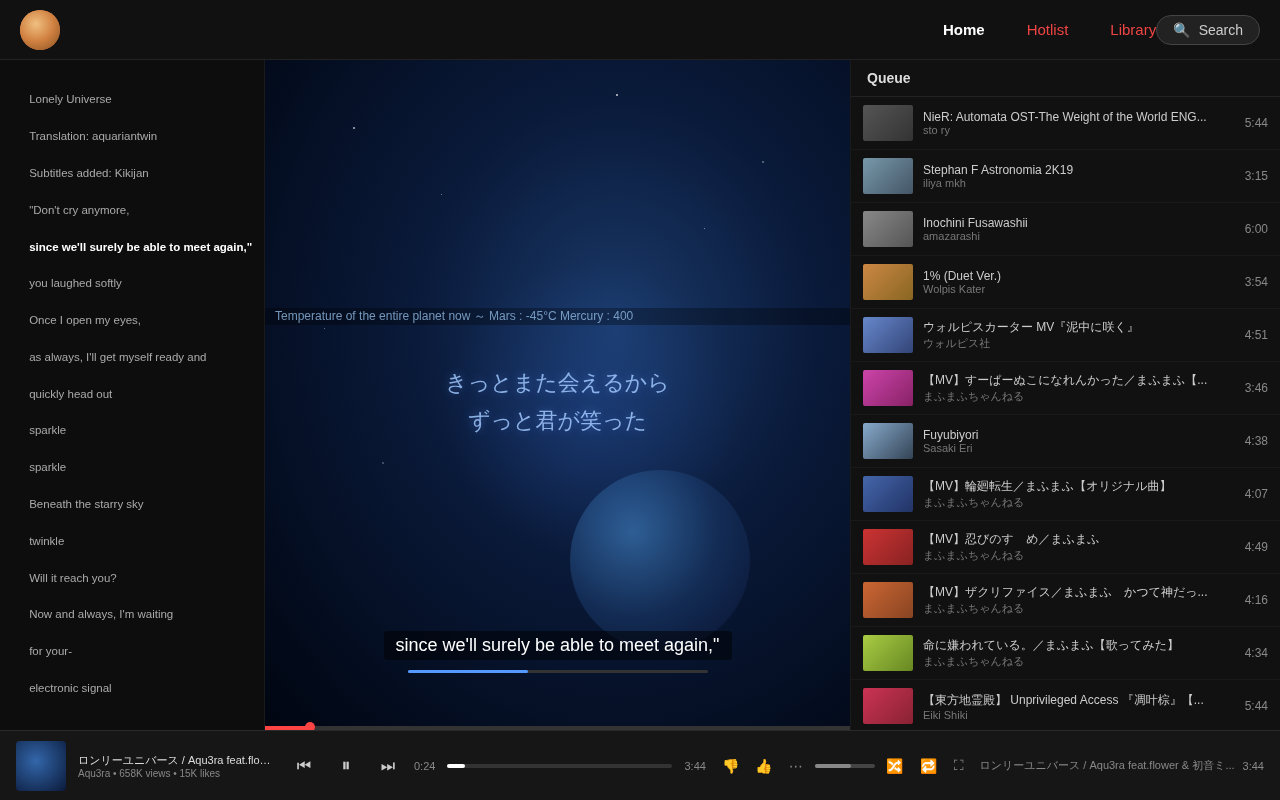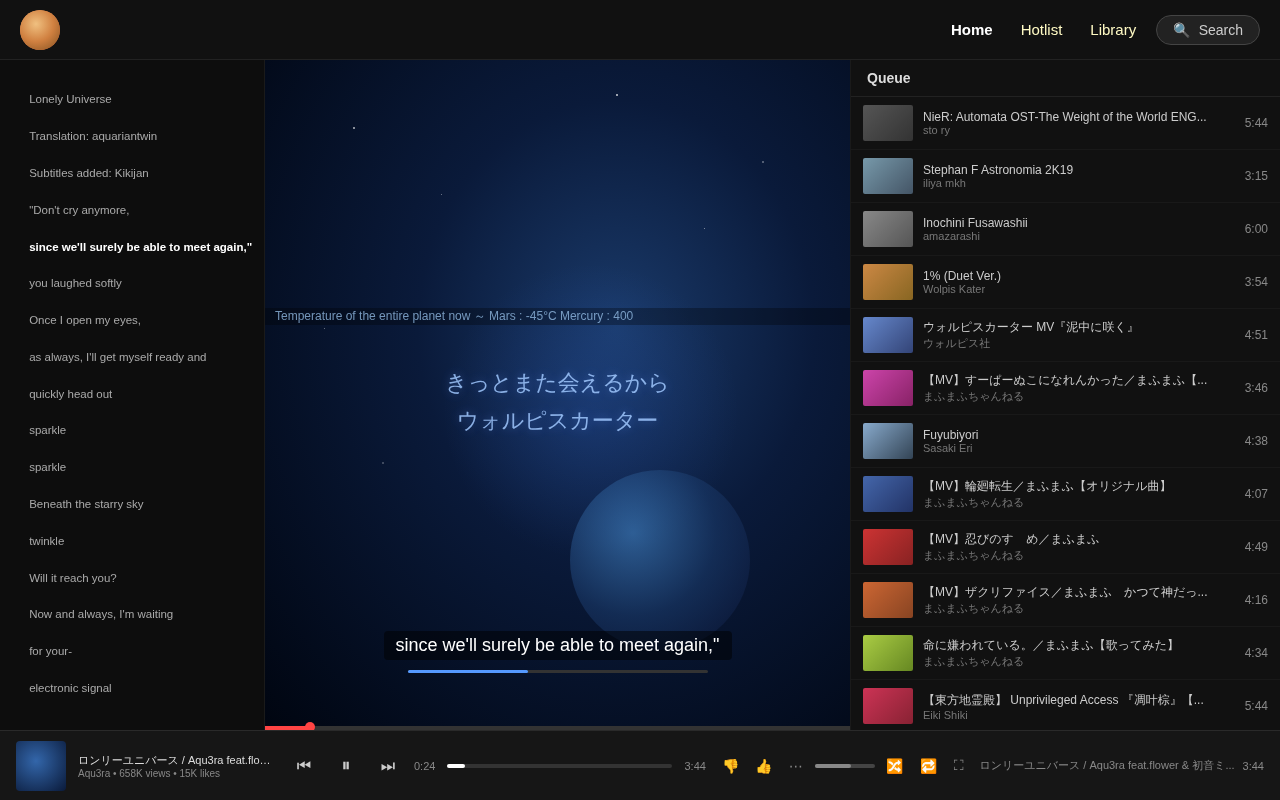--- a/index.html
+++ b/index.html
@@ -18,22 +18,22 @@
     .nav-logo {
       width: 40px; height: 40px;
       border-radius: 50%;
       background: linear-gradient(135deg, #f0a060, #d06030);
       display: flex; align-items: center; justify-content: center;
       font-size: 18px; color: white;
       flex-shrink: 0;
       overflow: hidden;
     }
     .nav-spacer { flex: 1; }
-    .nav-links { display: flex; align-items: flex-end; gap: 28px; margin-right: 20px; }
-    .nav-link { color: #fef9c3; text-decoration: none; font-size: 15px; cursor: pointer; }
+    .nav-links { display: flex; align-items: flex-end; gap: 42px; }
+    .nav-link { color: #ef4444; text-decoration: none; font-size: 15px; cursor: pointer; }
     .nav-link.active { color: #fff; font-weight: bold; }
     .nav-search-btn {
       display: flex; align-items: center; gap: 8px;
       background: #222; border: 1px solid #444; border-radius: 20px;
       padding: 6px 16px; color: #ccc; cursor: pointer; font-size: 14px;
     }
 
     
     .main-content {
       display: flex;
@@ -342,21 +342,21 @@
     <div class="star" style="width:2px;height:2px;top:60%;left:20%;opacity:0.3;"></div>
     <div class="glow-circle"></div>
     <div class="planet-circle"></div>
 
     <div style="position:absolute;top:37%;left:0;right:0;display:flex;align-items:center;padding:0 10px;background:rgba(0,0,0,0.3);">
       <span style="color:#90b8e0;font-size:12px;opacity:0.8;">Temperature of the entire planet now  ～  Mars : -45°C    Mercury : 400</span>
     </div>
 
     <div style="position:absolute;top:46%;left:50%;transform:translateX(-50%);text-align:center;">
       <div style="color:#a0c8ff;font-size:22px;opacity:0.85;text-shadow:0 0 10px rgba(100,150,255,0.5);">きっとまた会えるから</div>
-      <div style="color:#a0c8ff;font-size:22px;opacity:0.85;text-shadow:0 0 10px rgba(100,150,255,0.5);margin-top:8px;">ウォルピスカーター</div>
+      <div style="color:#a0c8ff;font-size:22px;opacity:0.85;text-shadow:0 0 10px rgba(100,150,255,0.5);margin-top:8px;">ずっと君が笑った</div>
     </div>
 
     <div class="video-subtitle">since we'll surely be able to meet again,"</div>
     <div style="position:absolute;bottom:57px;left:50%;transform:translateX(-50%);width:300px;height:3px;background:#333;border-radius:2px;">
       <div style="height:100%;background:#5599ff;width:40%;border-radius:2px;"></div>
     </div>
 
     <div class="progress-container">
       <div class="progress-fill"></div>
       <div class="progress-dot"></div>

